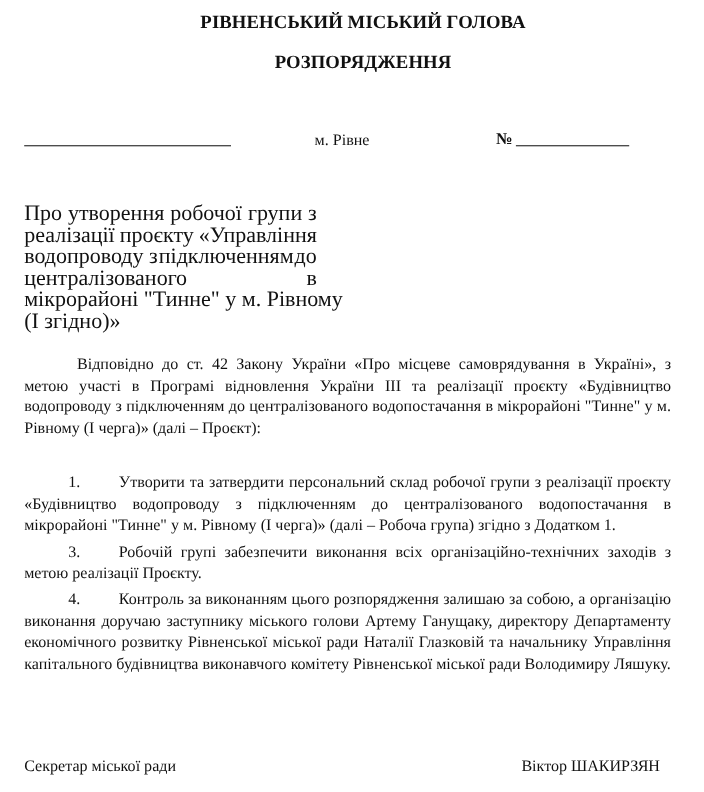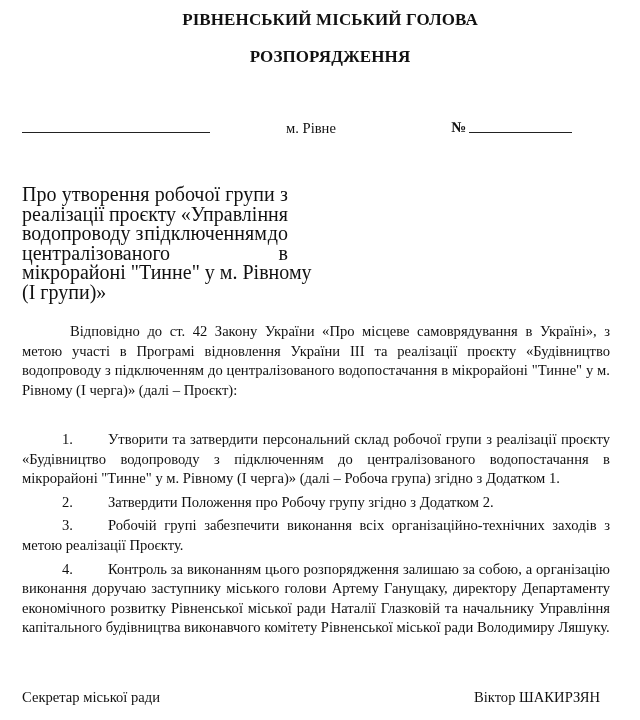--- a/index.html
+++ b/index.html
@@ -138,32 +138,29 @@
       <span>до</span>
     </div>
     <div class="ln">
       <span>централізованого</span>
       <span>в</span>
     </div>
     <div class="ln left">
       <span>мікрорайоні "Тинне" у м. Рівному</span>
     </div>
     <div class="ln left">
-      <span>(І групи)»</span>
+      <span>(І згідно)»</span>
     </div>
   </div>
 
   <div class="body intro">Відповідно до ст. 42 Закону України «Про місцеве самоврядування в Україні», з метою участі в Програмі відновлення України ІІІ та реалізації проєкту «Будівництво водопроводу з підключенням до централізованого водопостачання в мікрорайоні "Тинне" у м. Рівному (І черга)» (далі – Проєкт):</div>
 
   <div class="body list">
     <div class="item">
       <span class="num">1.</span><span>Утворити та затвердити персональний склад робочої групи з реалізації проєкту «Будівництво водопроводу з підключенням до централізованого водопостачання в мікрорайоні "Тинне" у м. Рівному (І черга)» (далі – Робоча група) згідно з Додатком 1.</span>
-    </div>
-    <div class="item gap">
-      <span class="num">2.</span><span>Затвердити Положення про Робочу групу згідно з Додатком 2.</span>
     </div>
     <div class="item gap">
       <span class="num">3.</span><span>Робочій групі забезпечити виконання всіх організаційно-технічних заходів з метою реалізації Проєкту.</span>
     </div>
     <div class="item gap">
       <span class="num">4.</span><span>Контроль за виконанням цього розпорядження залишаю за собою, а організацію виконання доручаю заступнику міського голови Артему Ганущаку, директору Департаменту економічного розвитку Рівненської міської ради Наталії Глазковій та начальнику Управління капітального будівництва виконавчого комітету Рівненської міської ради Володимиру Ляшуку.</span>
     </div>
   </div>
 
   <div class="sign sign-left">Секретар міської ради</div>

